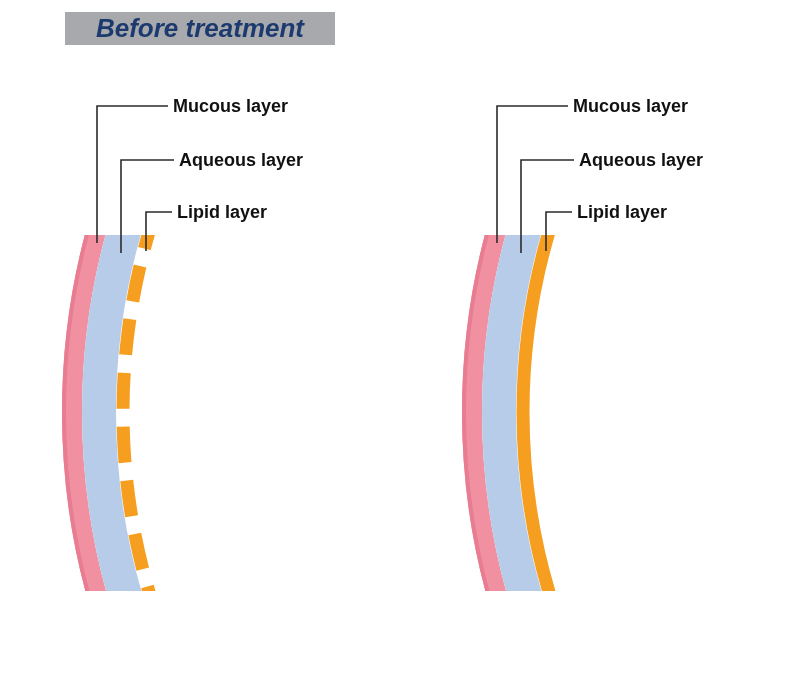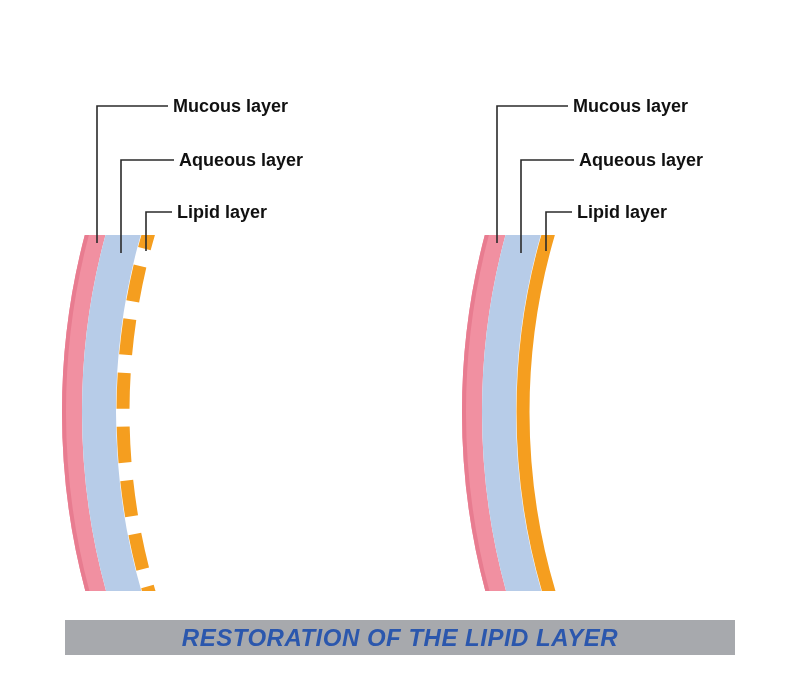--- a/index.html
+++ b/index.html
@@ -26,20 +26,23 @@
   svg.diagram { position:absolute; width:290px; height:510px; overflow:visible; }
   .leader { fill:none; stroke:#2b2b2b; stroke-width:1.6; }
   .lbl { font-family:"Liberation Sans", sans-serif; font-size:18px; font-weight:600; fill:#111111; }
   .arc { fill:none; }
 </style>
 </head>
 <body>
 
 <div class="canvas">
 
+  <div class="title-bar" style="left:65px;">
+    <span>Before treatment</span>
+  </div>
 
   <svg class="diagram" style="left:55px; top:85px;" viewBox="0 0 290 510">
     <defs>
       <clipPath id="clipL">
           <rect x="0" y="150" width="290" height="356"></rect>
         </clipPath>
     </defs>
     <g clip-path="url(#clipL)">
       <circle class="arc" cx="703" cy="327" r="686" stroke-width="20" stroke="#f190a1"></circle>
       <circle class="arc" cx="703" cy="327" r="694" stroke-width="4" stroke="#e87c90"></circle>
@@ -68,17 +71,14 @@
       <circle class="arc" cx="703" cy="327" r="635" stroke-width="13" stroke="#f59e1f"></circle>
     </g>
     <polyline class="leader" points="113,21 42,21 42,158"></polyline>
     <polyline class="leader" points="119,75 66,75 66,168"></polyline>
     <polyline class="leader" points="117,127 91,127 91,166"></polyline>
     <text class="lbl" x="118" y="27">Mucous layer</text>
     <text class="lbl" x="124" y="81">Aqueous layer</text>
     <text class="lbl" x="122" y="133">Lipid layer</text>
   </svg>
 
-  <div class="caption-bar">
-    <span>RESTORATION OF THE LIPID LAYER</span>
-  </div>
 
 </div>
 
 </body></html>

